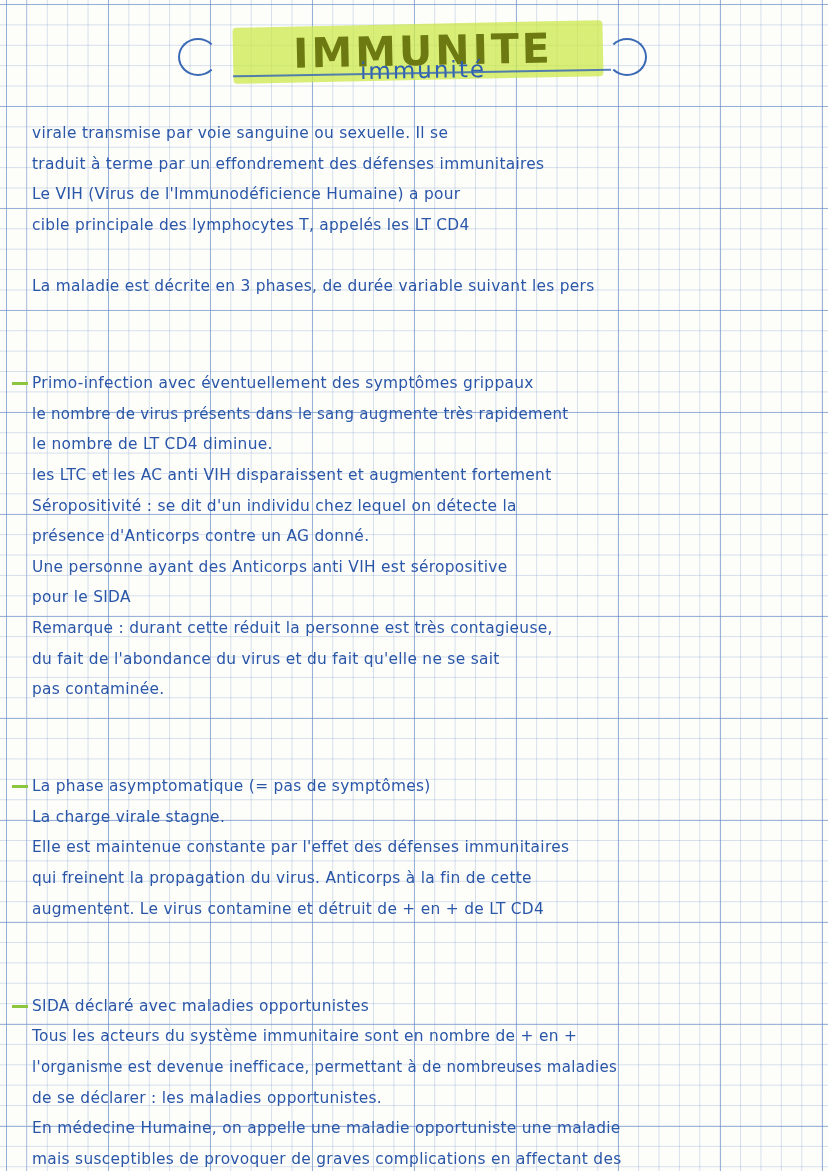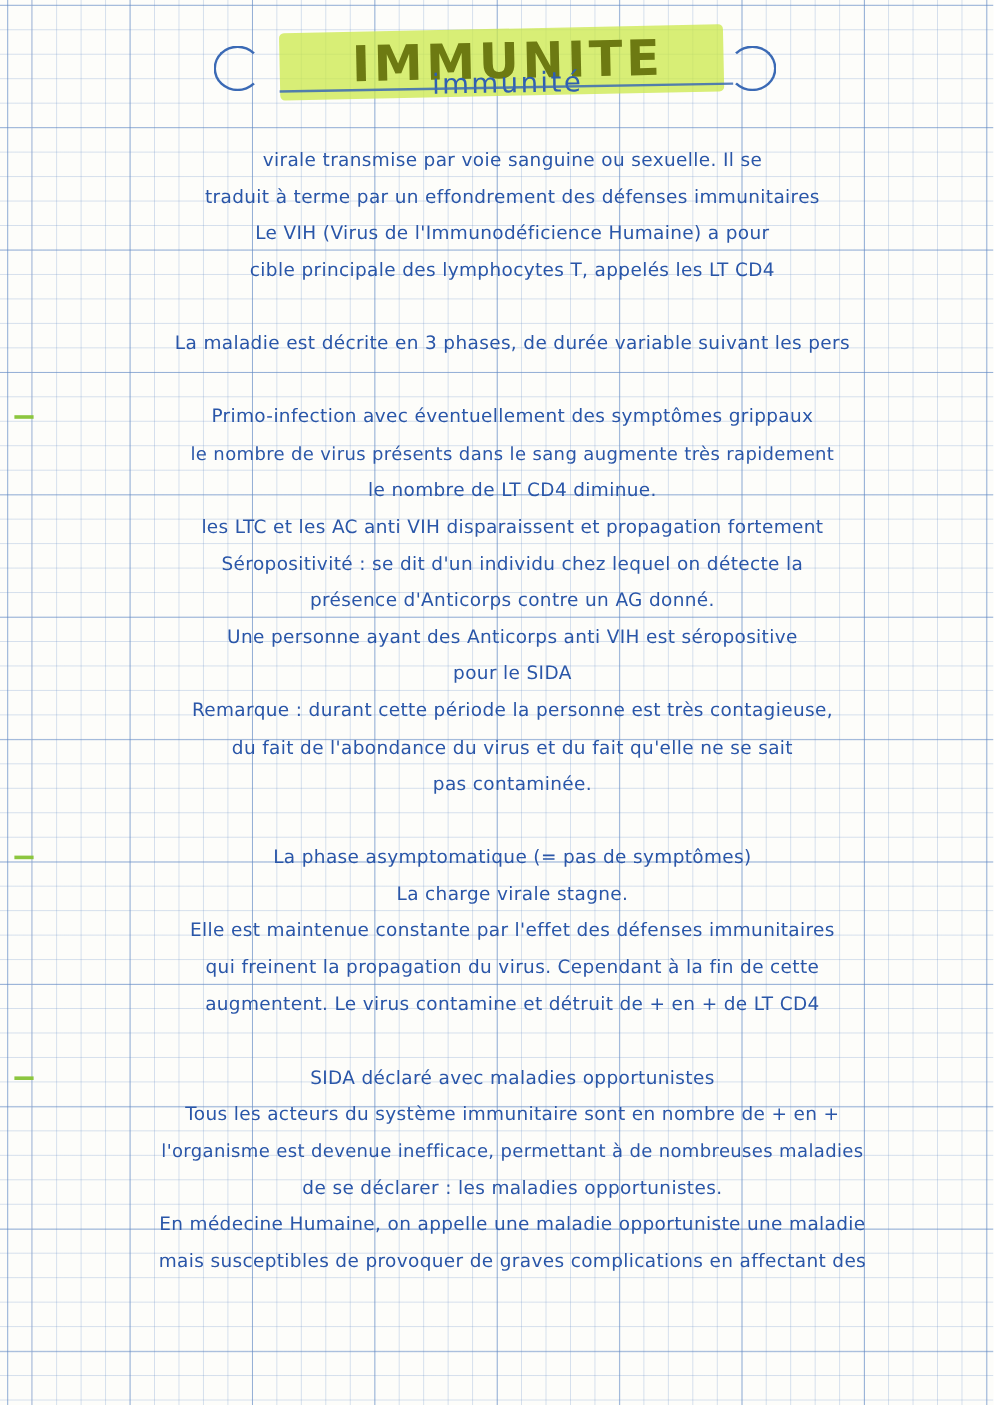--- a/index.html
+++ b/index.html
@@ -112,33 +112,33 @@
     position: absolute;
     left: 32px;
     top: 118px;
     width: 790px;
     color: #2a56a8;
     font-family: "DejaVu Sans", sans-serif;
     font-size: 15.4px;
     line-height: 30.6px;
     letter-spacing: 0.3px;
   }
-  .para { margin: 0 0 0 0; text-align: center; }
+  .para { margin: 0 0 0 0; }
   .gap { height: 30.6px; }
   .line { white-space: nowrap; }
   .line.small { font-size: 15px; }
   .bullet-mark {
     position: absolute;
     left: -20px;
     width: 16px;
     height: 3px;
     background: #8cc63f;
     margin-top: 14px;
   }
-  .bullet-line { position: relative; }
+  .bullet-line { position: relative; margin-top: 36px; }
 </style>
 </head>
 <body>
 
 <div class="page">
 
   <div class="grid-small"></div>
   <div class="grid-big"></div>
   <div class="margin-line" style="left:26px;"></div>
 
@@ -168,40 +168,40 @@
 
     <div class="gap"></div>
 
     <div class="para">
       <div class="line bullet-line">
         <span class="bullet-mark"></span>
         <span>Primo-infection avec éventuellement des symptômes grippaux</span>
       </div>
       <div class="line small">le nombre de virus présents dans le sang augmente très rapidement</div>
       <div class="line">le nombre de LT CD4 diminue.</div>
-      <div class="line">les LTC et les AC anti VIH disparaissent et propagation fortement</div>
+      <div class="line">les LTC et les AC anti VIH disparaissent et augmentent fortement</div>
       <div class="line">Séropositivité : se dit d'un individu chez lequel on détecte la</div>
       <div class="line">présence d'Anticorps contre un AG donné.</div>
       <div class="line">Une personne ayant des Anticorps anti VIH est séropositive</div>
       <div class="line">pour le SIDA</div>
-      <div class="line">Remarque : durant cette période la personne est très contagieuse,</div>
+      <div class="line">Remarque : durant cette réduit la personne est très contagieuse,</div>
       <div class="line">du fait de l'abondance du virus et du fait qu'elle ne se sait</div>
       <div class="line">pas contaminée.</div>
     </div>
 
     <div class="gap"></div>
 
     <div class="para">
       <div class="line bullet-line">
         <span class="bullet-mark"></span>
         <span>La phase asymptomatique (= pas de symptômes)</span>
       </div>
       <div class="line">La charge virale stagne.</div>
       <div class="line">Elle est maintenue constante par l'effet des défenses immunitaires</div>
-      <div class="line">qui freinent la propagation du virus. Cependant à la fin de cette</div>
+      <div class="line">qui freinent la propagation du virus. Anticorps à la fin de cette</div>
       <div class="line">augmentent. Le virus contamine et détruit de + en + de LT CD4</div>
     </div>
 
     <div class="gap"></div>
 
     <div class="para">
       <div class="line bullet-line">
         <span class="bullet-mark"></span>
         <span>SIDA déclaré avec maladies opportunistes</span>
       </div>

